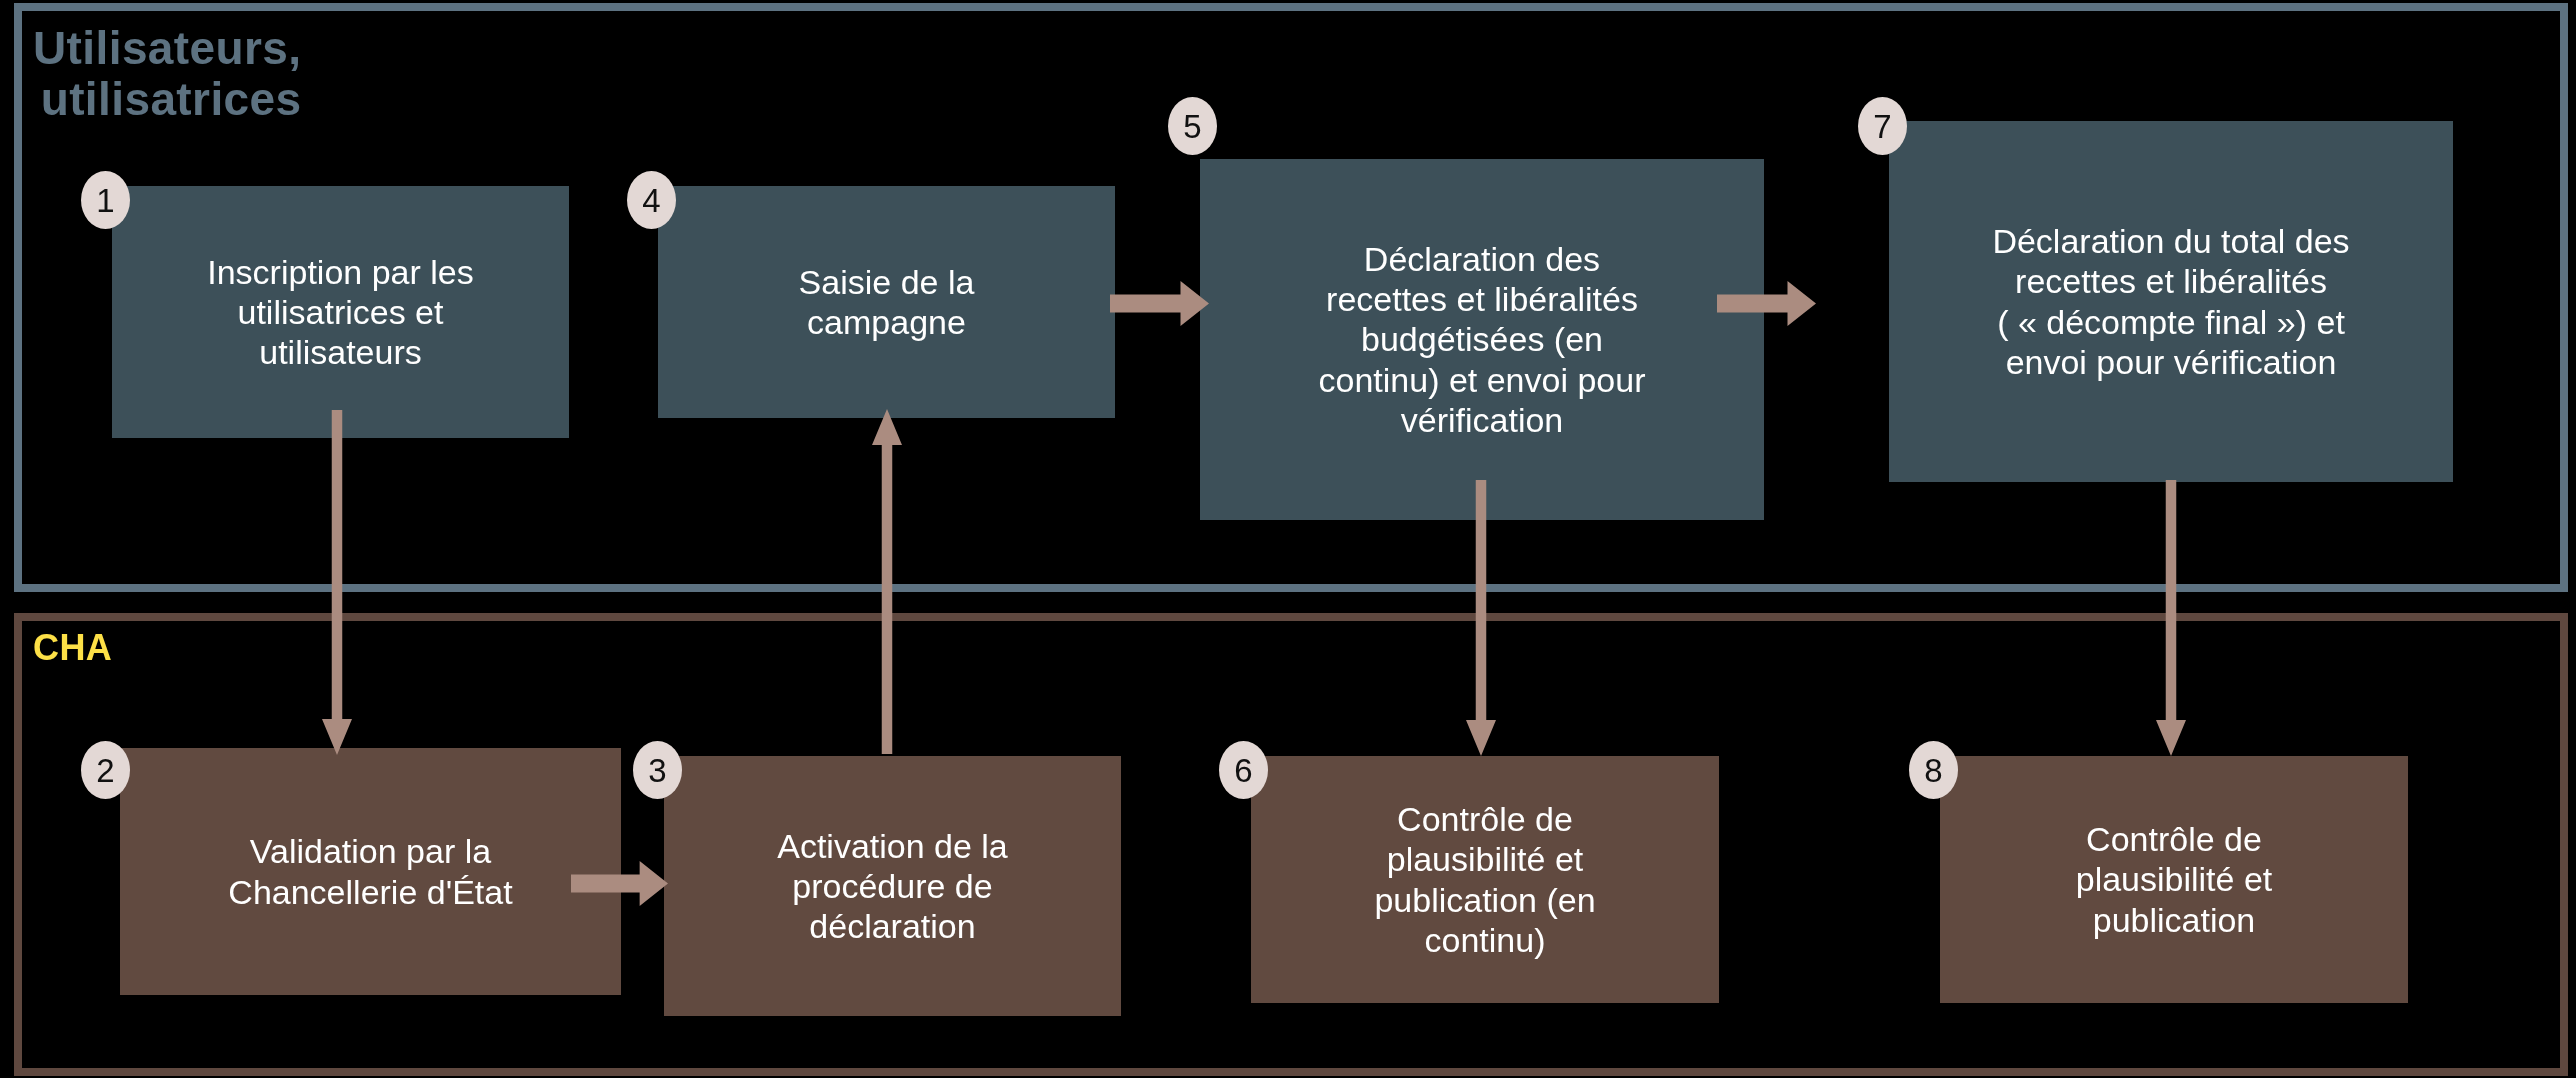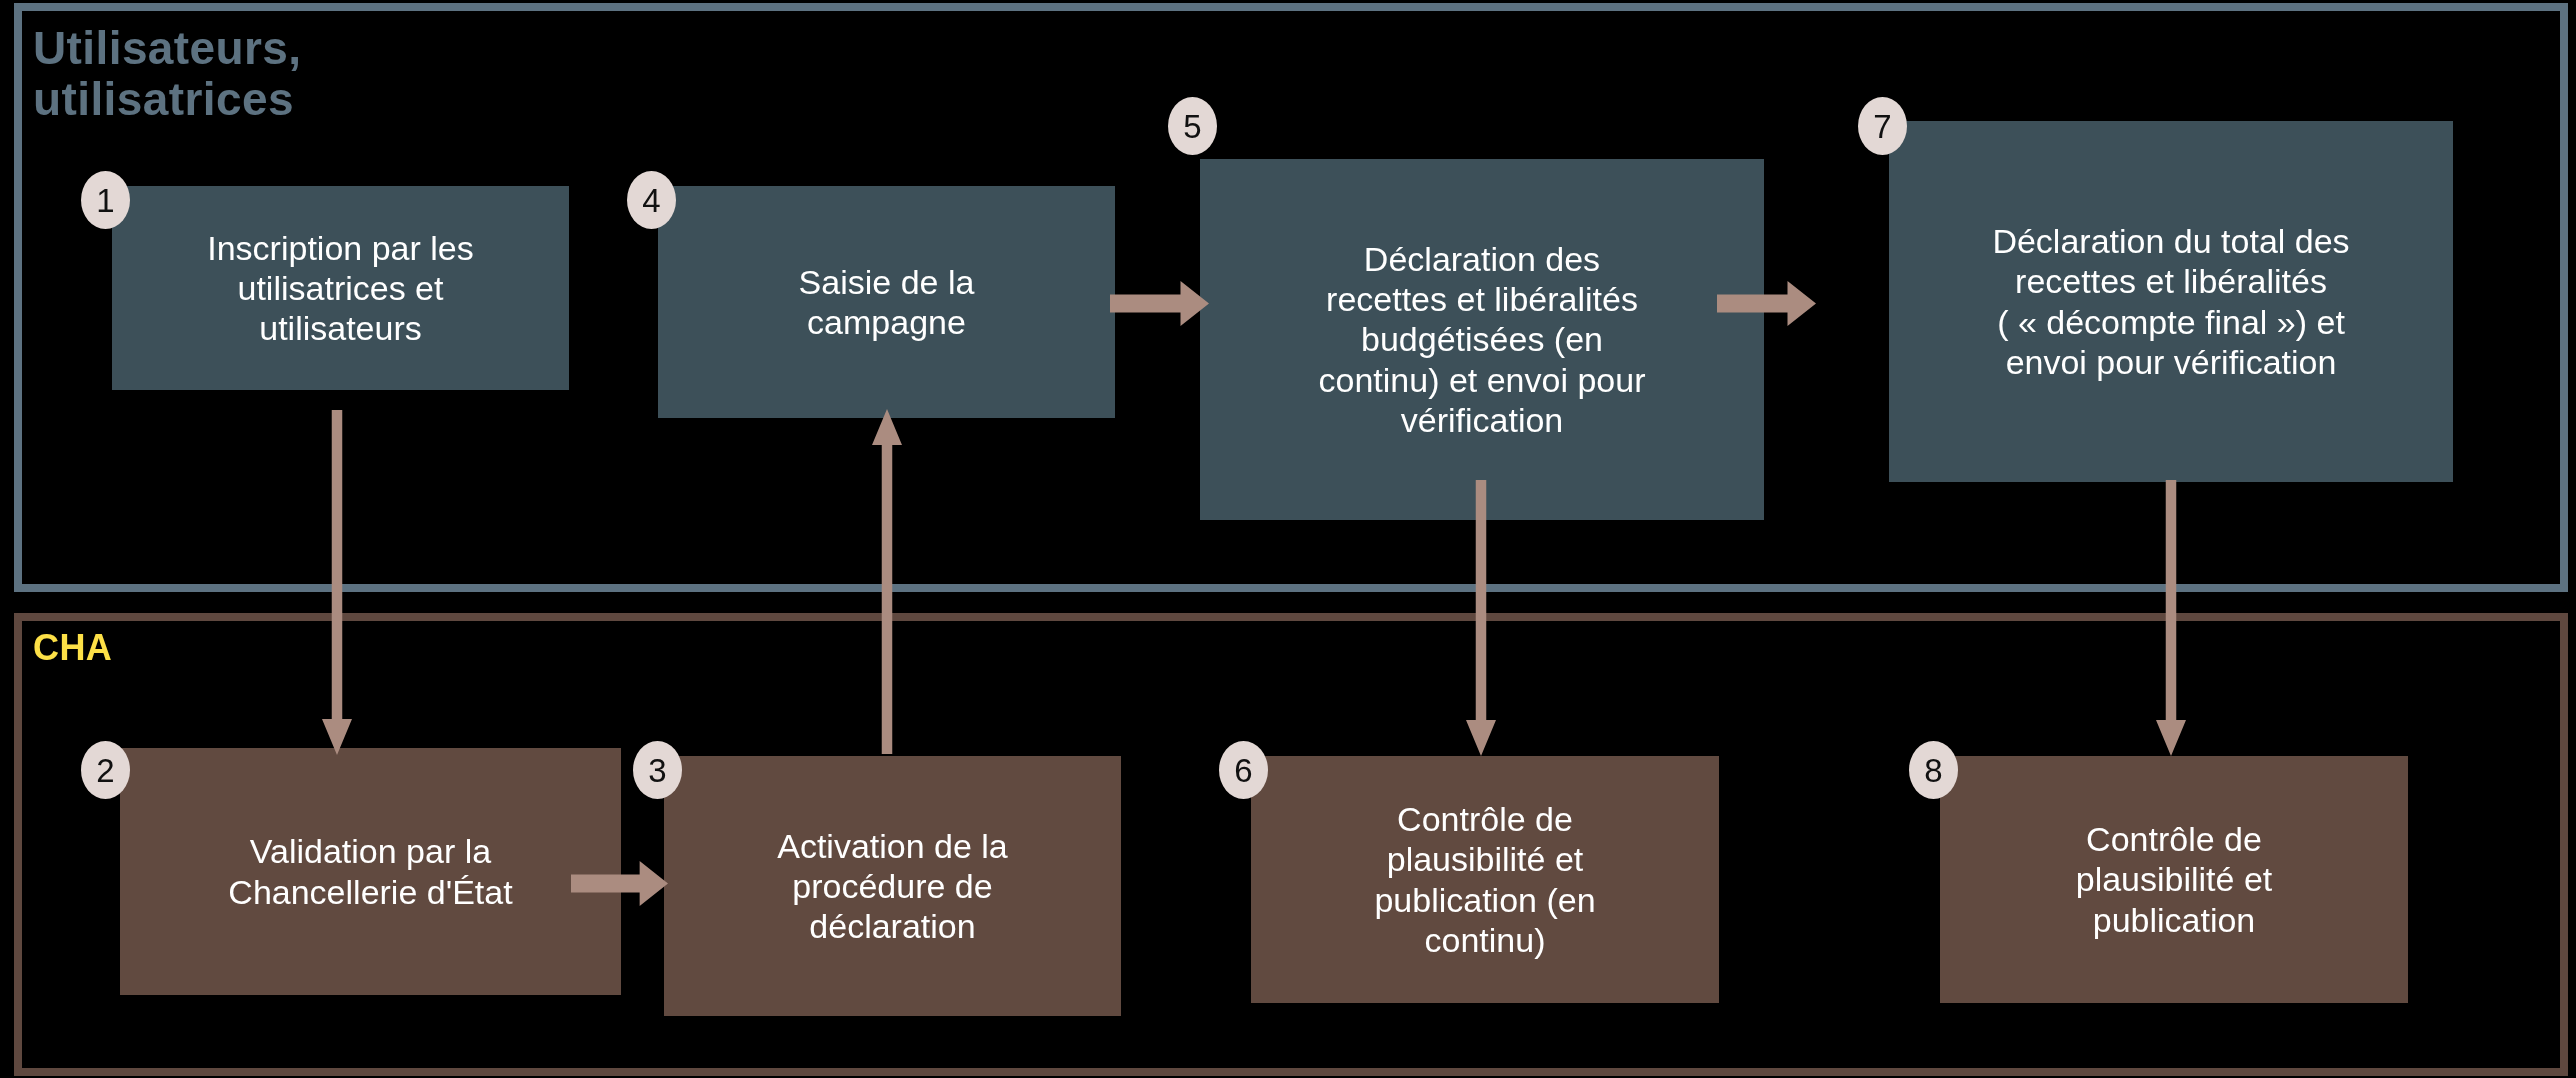--- a/index.html
+++ b/index.html
@@ -23,21 +23,21 @@
   }
   .lane-label{
     position:absolute;
     font-weight:bold;
     letter-spacing:0.4px;
     line-height:1.12;
     white-space:pre-line;
     pointer-events:none;
   }
   .lane-label-top{
-    left:33px;top:22.5px;font-size:46px;color:#5d7281;
+    left:33px;top:22.5px;font-size:46px;color:#5d7281;text-align:right;
   }
   .lane-label-bottom{
     left:33px;top:628px;font-size:36px;color:#fde047;
   }
 
   
   .node{
     position:absolute;box-sizing:border-box;
     display:flex;align-items:center;justify-content:center;
     text-align:center;color:#ffffff;
@@ -112,21 +112,21 @@
       <path d="M0 18 H94 V0 L132 30 L94 60 V42 H0 Z" fill="#ab8c80"></path>
     </svg>
   </div>
 
   <div class="conn" style="left:2156px;top:480px;width:30px;height:276px;">
     <svg width="30" height="276" viewBox="0 0 40 368">
       <path d="M13 0 H27 V320 H40 L20 368 L0 320 H13 Z" fill="#ab8c80"></path>
     </svg>
   </div>
 
-  <div class="node top" style="left:112px;top:186px;width:457px;height:204px;">
+  <div class="node top" style="left:112px;top:186px;width:457px;height:252px;">
     <span>Inscription par les
 utilisatrices et
 utilisateurs</span>
   </div>
   <div class="badge" style="left:81px;top:171px;">
     <span>1</span>
   </div>
 
   <div class="node top" style="left:658px;top:186px;width:457px;height:232px;align-items:center;">
     <span>Saisie de la

